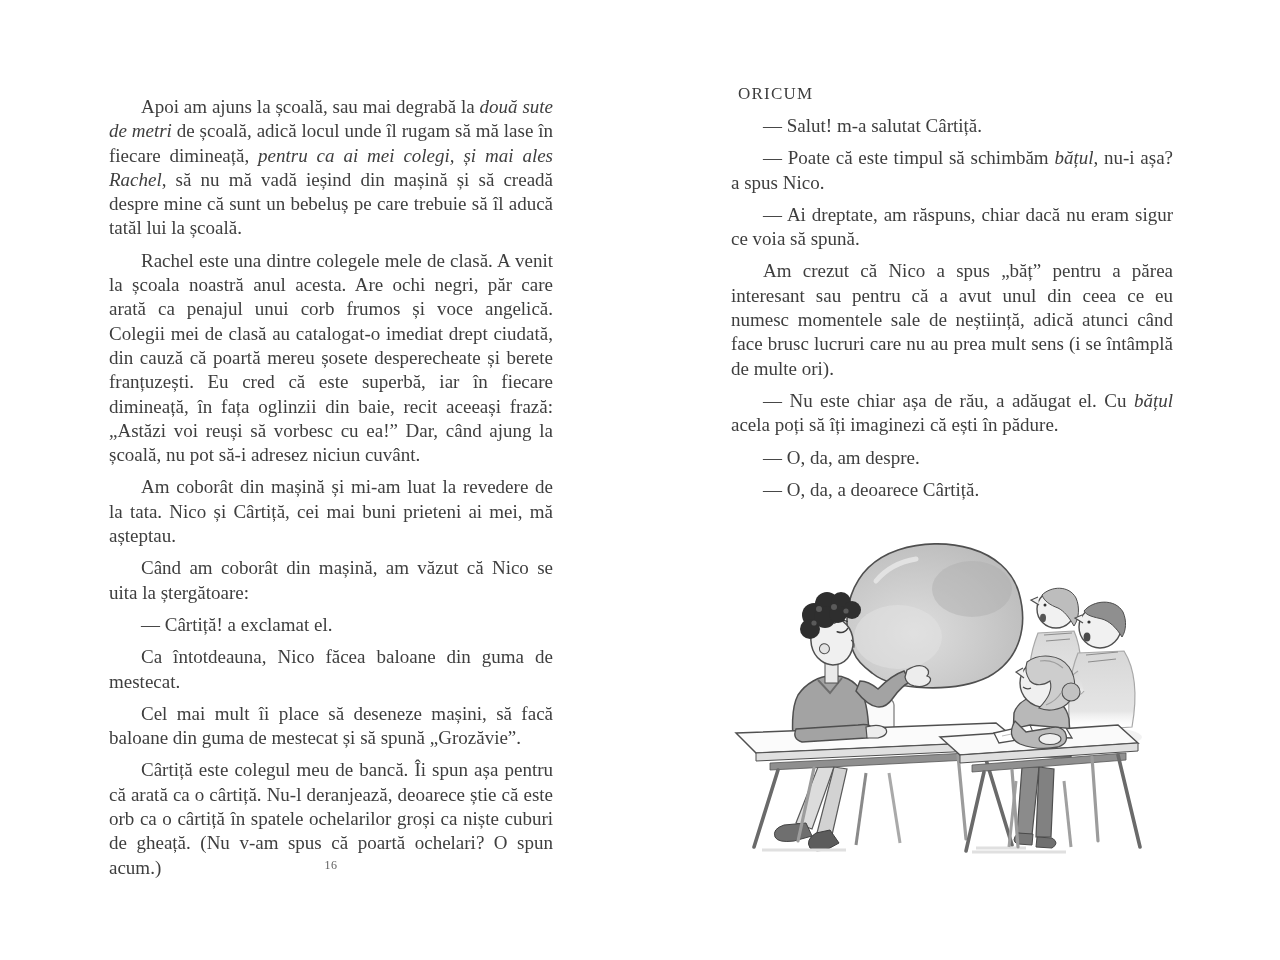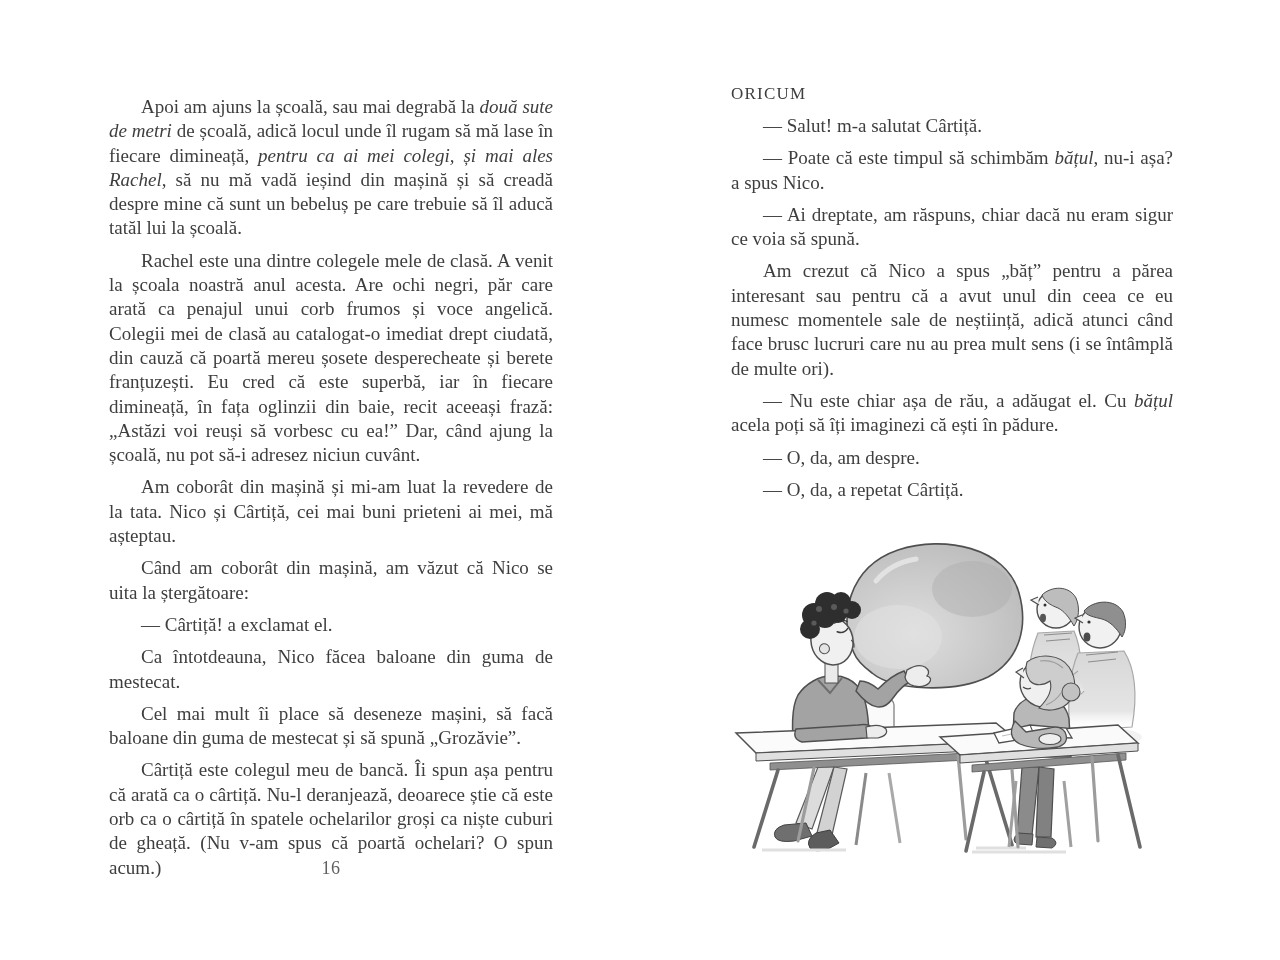--- a/index.html
+++ b/index.html
@@ -10,30 +10,30 @@
     background: var(--paper);
     font-family: "Liberation Serif", "DejaVu Serif", serif;
     color: var(--ink);
   }
   .book-spread { position:absolute; inset:0; }
   .text-col { position:absolute; }
   .text-col-left  { left:101px; top:87px;  width:460px; }
   .text-col-right { left:723px; top:84px;  width:458px; }
   .chapter-header {
     font-size:17px; letter-spacing:1.2px; line-height:20px;
-    margin:0 0 10px 8px; font-weight:normal; color:var(--ink);
+    margin:0 0 10px 15px; font-weight:normal; color:var(--ink);
   }
   p.para {
     margin:8px; text-indent:32px; text-align:justify;
     font-size:19px; line-height:24.3px; color:var(--ink);
   }
   .it { font-style: italic; }
   .page-number {
     position:absolute; width:460px; text-align:center;
-    font-size:18px; color:var(--muted); letter-spacing:.5px;
+    font-size:12px; color:var(--muted); letter-spacing:.5px;
   }
   .page-number-left  { left:101px; top:858px; }
   .page-number-right { left:723px; top:858px; width:458px; }
   .illustration-box { position:absolute; left:726px; top:540px; width:452px; height:320px; }
   .illustration-box svg { display:block; width:452px; height:320px; }
 </style>
 </head>
 <body>
 
 <div class="book-spread">
@@ -52,21 +52,21 @@
 
   <div class="text-col text-col-right">
     <h2 class="chapter-header">ORICUM</h2>
     <div>
         <p class="para"><span>— Salut! m-a salutat Cârtiță.</span></p>
         <p class="para"><span>— Poate că este timpul să schimbăm </span><span class="it">bățul</span><span>, nu-i așa? a spus Nico.</span></p>
         <p class="para"><span>— Ai dreptate, am răspuns, chiar dacă nu eram sigur ce voia să spună.</span></p>
         <p class="para"><span>Am crezut că Nico a spus „băț” pentru a părea interesant sau pentru că a avut unul din ceea ce eu numesc momentele sale de neștiință, adică atunci când face brusc lucruri care nu au prea mult sens (i se întâmplă de multe ori).</span></p>
         <p class="para"><span>— Nu este chiar așa de rău, a adăugat el. Cu </span><span class="it">bățul</span><span> acela poți să îți imaginezi că ești în pădure.</span></p>
         <p class="para"><span>— O, da, am despre.</span></p>
-        <p class="para"><span>— O, da, a repetat Cârtiță.</span></p>
+        <p class="para"><span>— O, da, a deoarece Cârtiță.</span></p>
       </div>
   </div>
 
   <div class="illustration-box">
     <svg viewBox="0 0 452 318" xmlns="http://www.w3.org/2000/svg">
       <defs>
         <radialGradient id="bubbleGrad" cx="38%" cy="62%" r="75%">
           <stop offset="0%" stop-color="#dedede"></stop>
           <stop offset="55%" stop-color="#cacaca"></stop>
           <stop offset="100%" stop-color="#b9b9b9"></stop>

